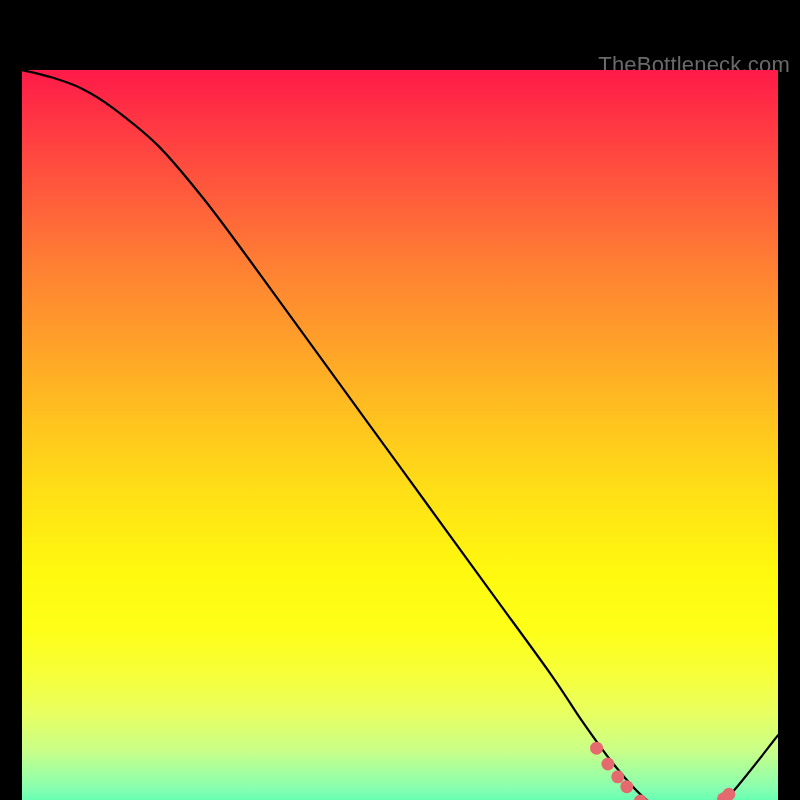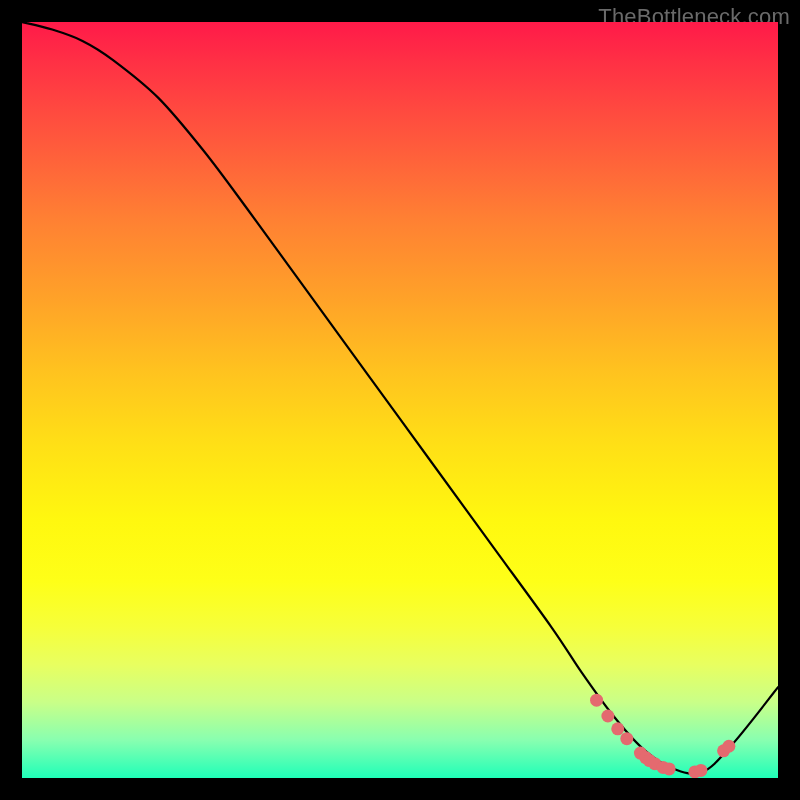--- a/index.html
+++ b/index.html
@@ -9,20 +9,21 @@
     height: 800px;
     background: #000;
     overflow: hidden;
     font-family: Arial, Helvetica, sans-serif;
   }
   .stage {
     position: relative;
     width: 800px;
     height: 644px;
     background: #000;
+    margin-top: 48px;
   }
   .plot {
     position: absolute;
     left: 22px;
     top: 22px;
     width: 756px;
     height: 756px;
     overflow: hidden;
     background: linear-gradient(to bottom,
       #ff1a49 0%,

